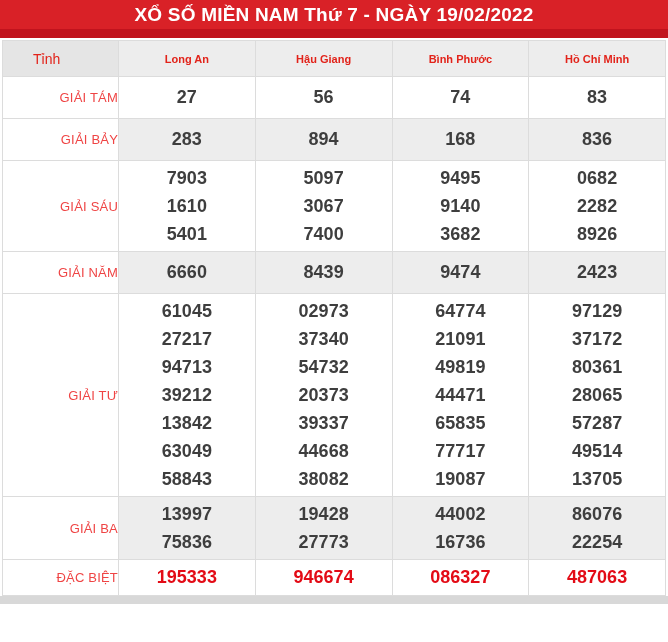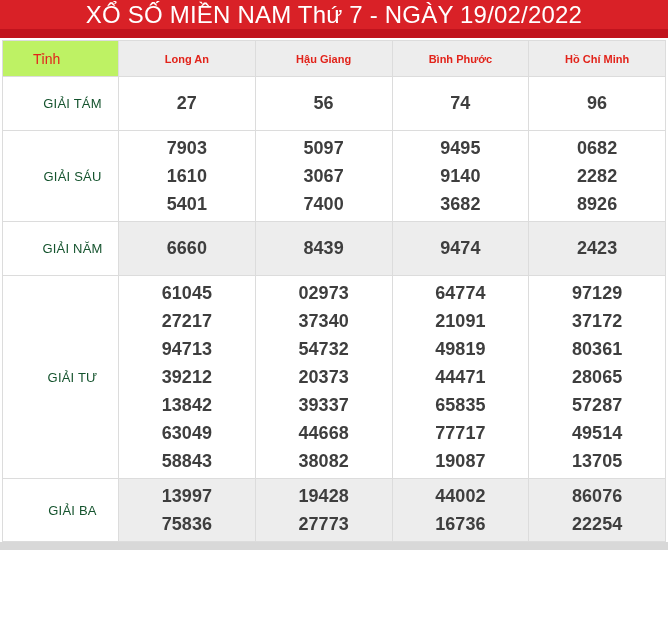--- a/index.html
+++ b/index.html
@@ -18,22 +18,22 @@
   .banner::after {
     content: "";
     position: absolute; left: 0; right: 0; bottom: 0;
     height: 9px;
     background: #c1131d;
   }
   .banner-title {
     height: 29px;
     display: flex; align-items: center; justify-content: center;
     color: #ffffff;
-    font-size: 24px;
-    font-weight: normal;
+    font-size: 19px;
+    font-weight: bold;
     letter-spacing: .2px;
     white-space: nowrap;
   }
   
   table.results {
     width: 664px;
     margin: 2px 2px 0 2px;
     border-collapse: collapse;
     table-layout: fixed;
   }
@@ -45,50 +45,50 @@
   
   .results thead th {
     height: 36px;
     font-size: 11px;
     color: #e2231a;
     background: #ededed;
     font-weight: bold;
     text-align: center;
   }
   .results thead th.corner {
-    background: #bef264;
+    background: #e5e5e5;
     font-weight: normal;
     font-size: 14px;
     text-align: left;
     padding-left: 30px;
   }
   
   .results tbody th.prize {
     font-weight: normal;
     font-size: 13px;
-    color: #14532d;
-    text-align: center;
+    color: #ef4444;
+    text-align: right;
     padding-left: 24px;
     background: #ffffff;
     letter-spacing: .2px;
   }
   
   .results td.nums {
     text-align: center;
     vertical-align: middle;
     padding: 3px 12px;
   }
   .results td.nums .num {
     line-height: 28px;
     font-size: 18px;
     font-weight: bold;
     color: #3e3e3e;
   }
   .results tr.striped td.nums { background: #ededed; }
-  .results tr.single td.nums { padding: 10px; }
+  .results tr.single td.nums { padding: 4px; }
   .results tr.single td.nums .num { line-height: 33px; }
   .results tr.special td.nums { padding: 0; }
   .results tr.special td.nums .num { line-height: 35px; color: #e30b16; }
   
   .bottom-strip {
     width: 668px; height: 8px;
     margin-top: 0;
     background: #d8d8d8;
   }
 </style>
@@ -122,21 +122,36 @@
         <td class="nums">
           <div class="num">27</div>
         </td>
         <td class="nums">
           <div class="num">56</div>
         </td>
         <td class="nums">
           <div class="num">74</div>
         </td>
         <td class="nums">
-          <div class="num">96</div>
+          <div class="num">83</div>
+        </td>
+      </tr>
+      <tr class="striped single">
+        <th class="prize">GIẢI BẢY</th>
+        <td class="nums">
+          <div class="num">283</div>
+        </td>
+        <td class="nums">
+          <div class="num">894</div>
+        </td>
+        <td class="nums">
+          <div class="num">168</div>
+        </td>
+        <td class="nums">
+          <div class="num">836</div>
         </td>
       </tr>
       <tr>
         <th class="prize">GIẢI SÁU</th>
         <td class="nums">
           <div class="num">7903</div>
           <div class="num">1610</div>
           <div class="num">5401</div>
         </td>
         <td class="nums">
@@ -221,16 +236,31 @@
         </td>
         <td class="nums">
           <div class="num">44002</div>
           <div class="num">16736</div>
         </td>
         <td class="nums">
           <div class="num">86076</div>
           <div class="num">22254</div>
         </td>
       </tr>
+      <tr class="special">
+        <th class="prize">ĐẶC BIỆT</th>
+        <td class="nums">
+          <div class="num">195333</div>
+        </td>
+        <td class="nums">
+          <div class="num">946674</div>
+        </td>
+        <td class="nums">
+          <div class="num">086327</div>
+        </td>
+        <td class="nums">
+          <div class="num">487063</div>
+        </td>
+      </tr>
     </tbody>
 </table>
 
 <div class="bottom-strip"></div>
 
 </body></html>

